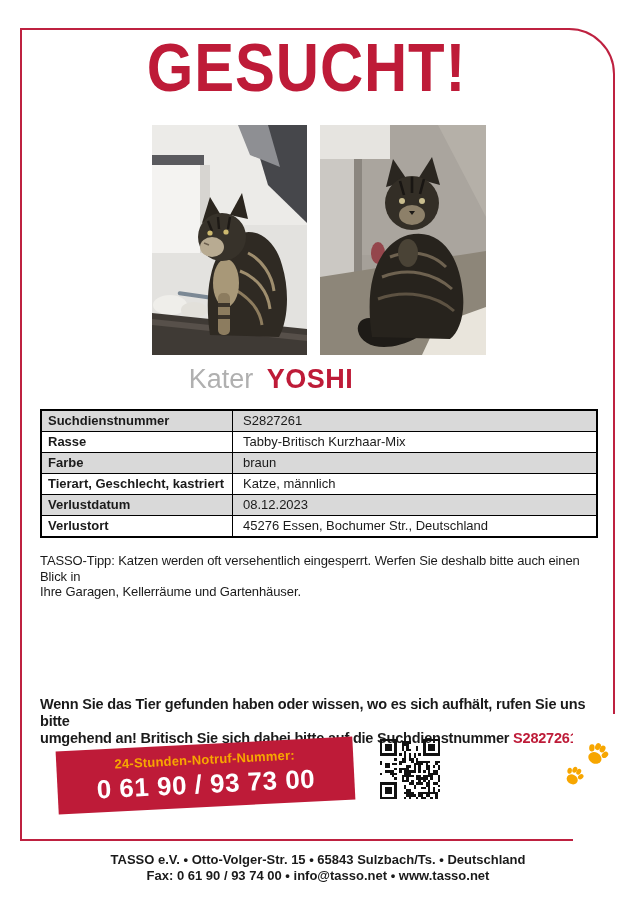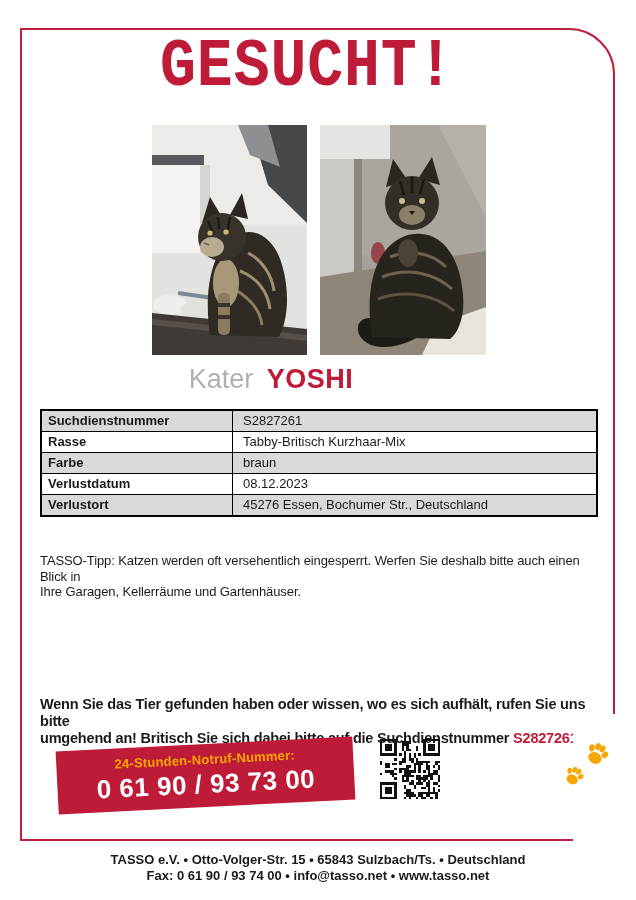--- a/index.html
+++ b/index.html
@@ -2,21 +2,21 @@
 <html><head>
 <meta charset="utf-8">
 <style>
   html,body{margin:0;padding:0;background:#fff;}
   .page{position:relative;width:636px;height:900px;background:#ffffff;overflow:hidden;
         font-family:"Liberation Sans",sans-serif;color:#1a1a1a;}
   .frame{position:absolute;left:20px;top:28px;width:595px;height:813px;
          border:2px solid #be2140;border-top-right-radius:46px;box-sizing:border-box;}
   .frame-patch{position:absolute;left:573px;top:714px;width:63px;height:134px;background:#fff;}
   .headline{position:absolute;left:0;top:33px;width:614px;text-align:center;
-            font-size:68px;font-weight:bold;color:#be1b38;line-height:68px;letter-spacing:1px;font-family:Liberation Mono, monospace;}
+            font-size:68px;font-weight:bold;color:#be1b38;line-height:68px;letter-spacing:1px;}
   .headline span{display:inline-block;transform:scaleX(0.88);transform-origin:center;}
   .photo{position:absolute;top:125px;display:block;}
   .photo-left{left:152px;}
   .photo-right{left:320px;}
   .pet-name{position:absolute;left:0;top:364px;width:542px;text-align:center;
             font-size:27px;line-height:30px;}
   .pet-label{color:#b0b0b0;font-weight:400;}
   .pet-value{color:#be1b38;font-weight:bold;letter-spacing:0.5px;margin-left:6px;}
   table.details{position:absolute;left:40px;top:409px;width:558px;border-collapse:collapse;
                 border:2px solid #000;font-size:13px;padding-left:24px;}
@@ -126,20 +126,24 @@
         <td class="lbl">Suchdienstnummer</td>
         <td class="val">S2827261</td>
       </tr>
         <tr>
         <td class="lbl">Rasse</td>
         <td class="val">Tabby-Britisch Kurzhaar-Mix</td>
       </tr>
         <tr>
         <td class="lbl">Farbe</td>
         <td class="val">braun</td>
+      </tr>
+        <tr>
+        <td class="lbl">Tierart, Geschlecht, kastriert</td>
+        <td class="val">Katze, männlich</td>
       </tr>
         <tr>
         <td class="lbl">Verlustdatum</td>
         <td class="val">08.12.2023</td>
       </tr>
         <tr>
         <td class="lbl">Verlustort</td>
         <td class="val">45276 Essen, Bochumer Str., Deutschland</td>
       </tr>
       </tbody>

